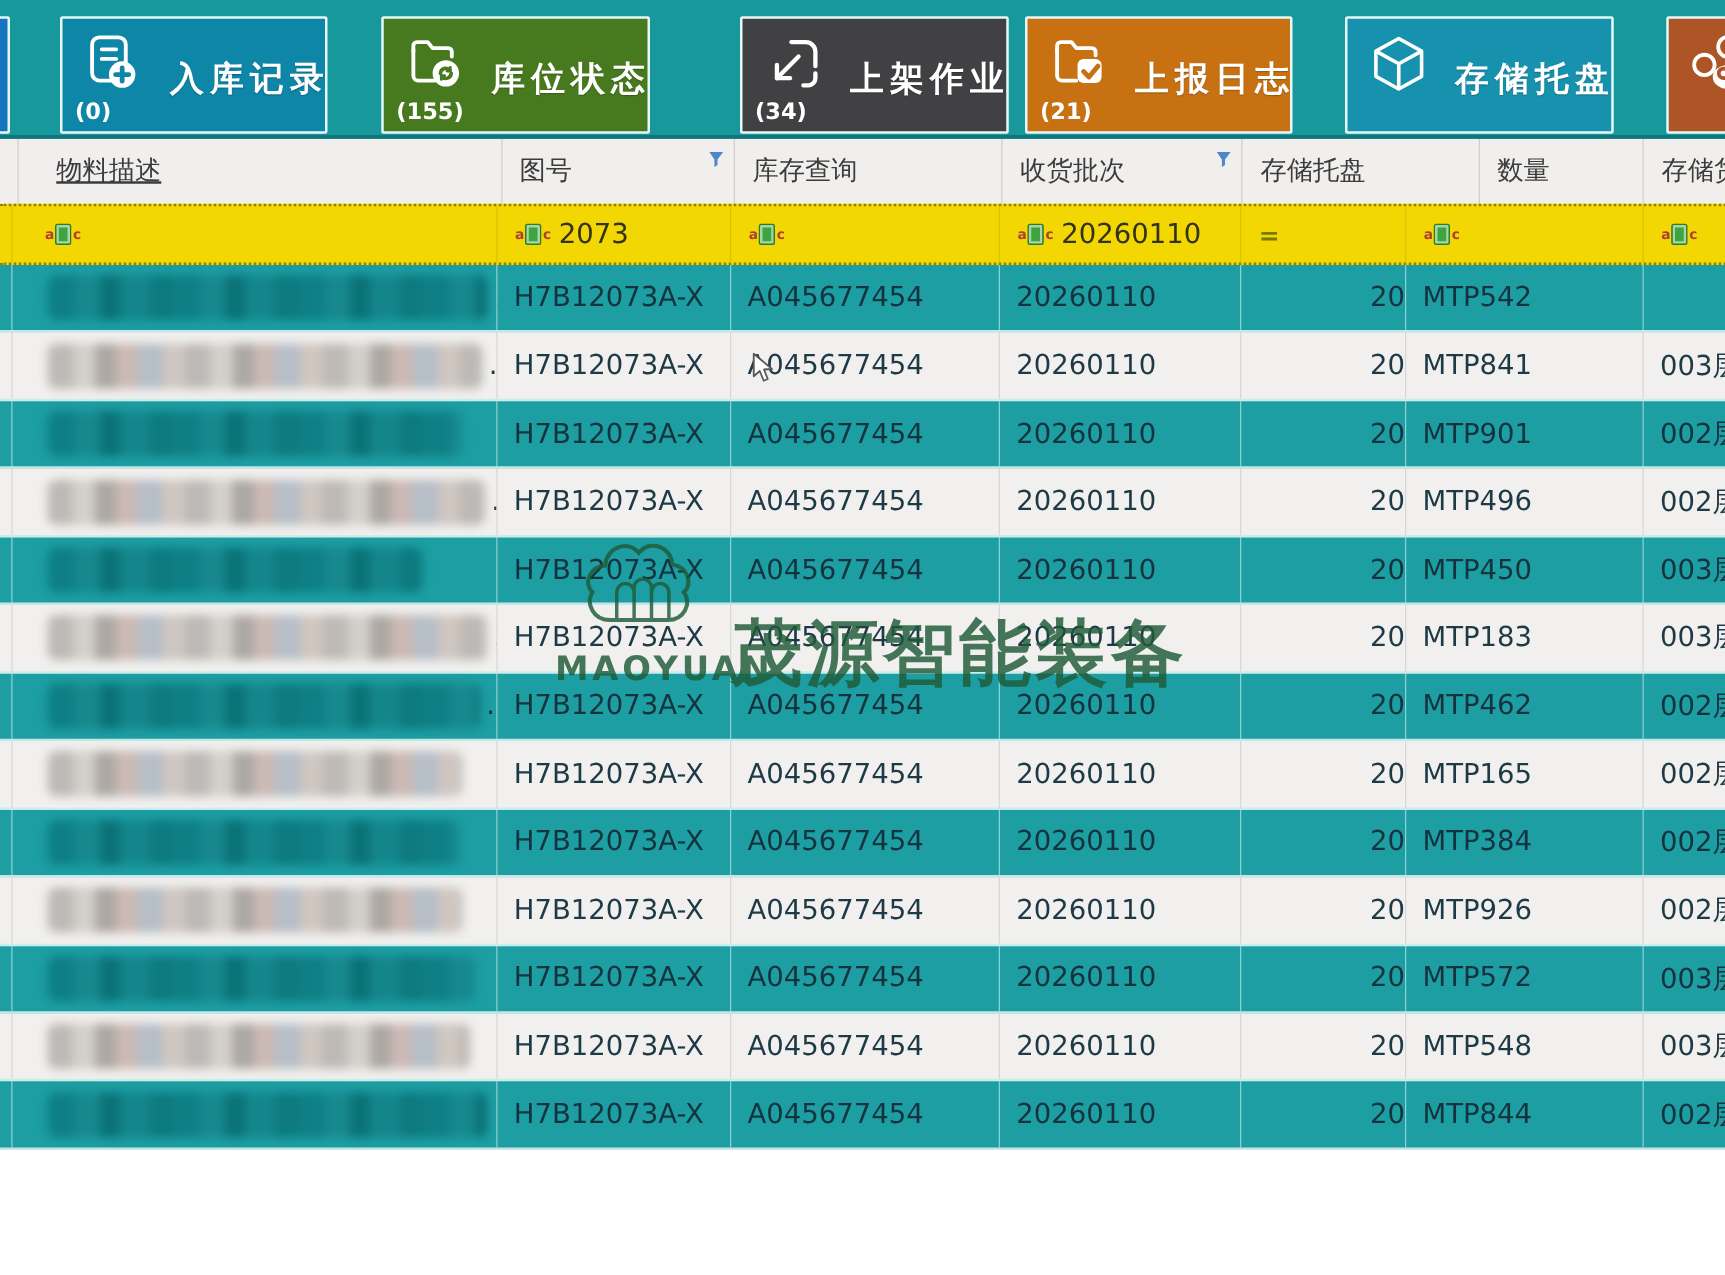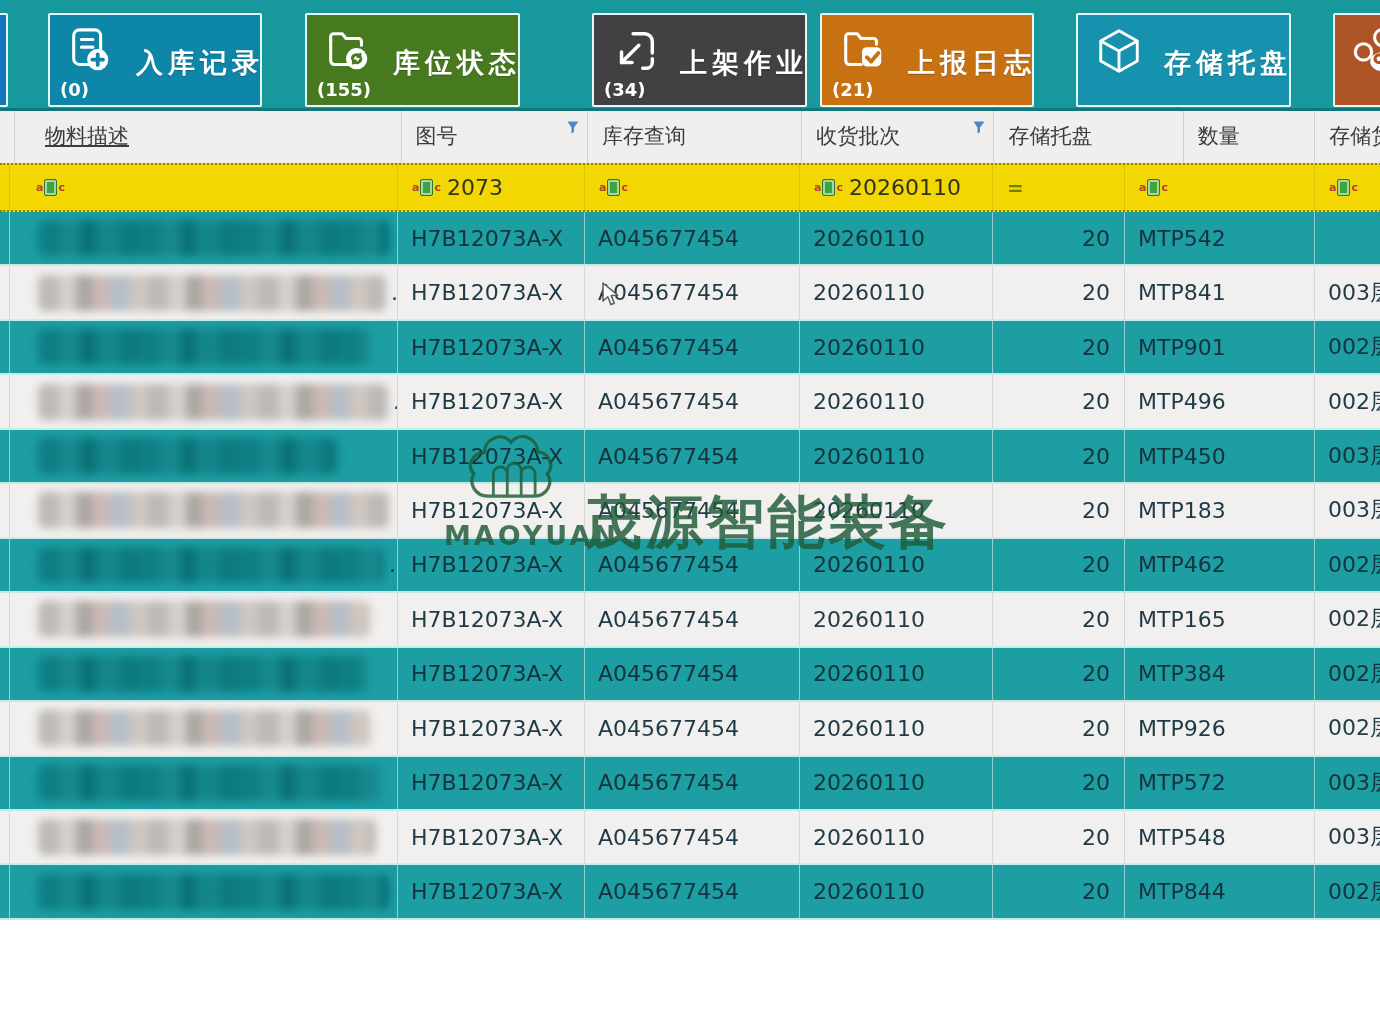--- a/index.html
+++ b/index.html
@@ -41,21 +41,21 @@
   
   .tbody{position:absolute;left:0;top:212px;width:1400px;z-index:1;}
   .trow{display:flex;height:54.46px;box-sizing:border-box;}
   .trow.teal{background:var(--row-teal,#1C9EA3);border-bottom:2px solid rgba(255,255,255,.75);}
   .trow.light{background:var(--row-light,#F1F0EE);border-bottom:2px solid #C9ECEC;}
   .td{box-sizing:border-box;font-size:22px;color:#1E3A46;display:flex;align-items:center;
       padding-left:13px;overflow:hidden;white-space:nowrap;}
   .trow.teal .td{border-right:1px solid rgba(255,255,255,.5);color:#14333E;}
   .trow.light .td{border-right:1px solid rgba(0,0,0,.10);}
   .td.ind{padding:0;}
-  .td.qty{justify-content:flex-end;padding-right:14px;}
+  .td.qty{justify-content:flex-end;}
   .td.desc{padding-left:28px;}
   .blur{height:36px;border-radius:7px;filter:blur(4px);flex:none;}
   .trow.teal .blur{background:repeating-linear-gradient(90deg,#0E7F84 0 22px,#17898E 22px 42px,
                    #0A7277 42px 58px,#14868B 58px 82px,#0D7A7F 82px 100px);}
   .trow.light .blur{background:repeating-linear-gradient(90deg,#BDB9B6 0 20px,#D3CFCA 20px 38px,
                     #ADA8A4 38px 55px,#CBB9B4 55px 72px,#B6BEC7 72px 92px,#CFC6C0 92px 110px);}
   .suffix{margin-left:5px;}
 
   
   .wm{position:absolute;left:436px;top:418px;width:580px;height:160px;color:var(--wm-green,#1F5B38);

